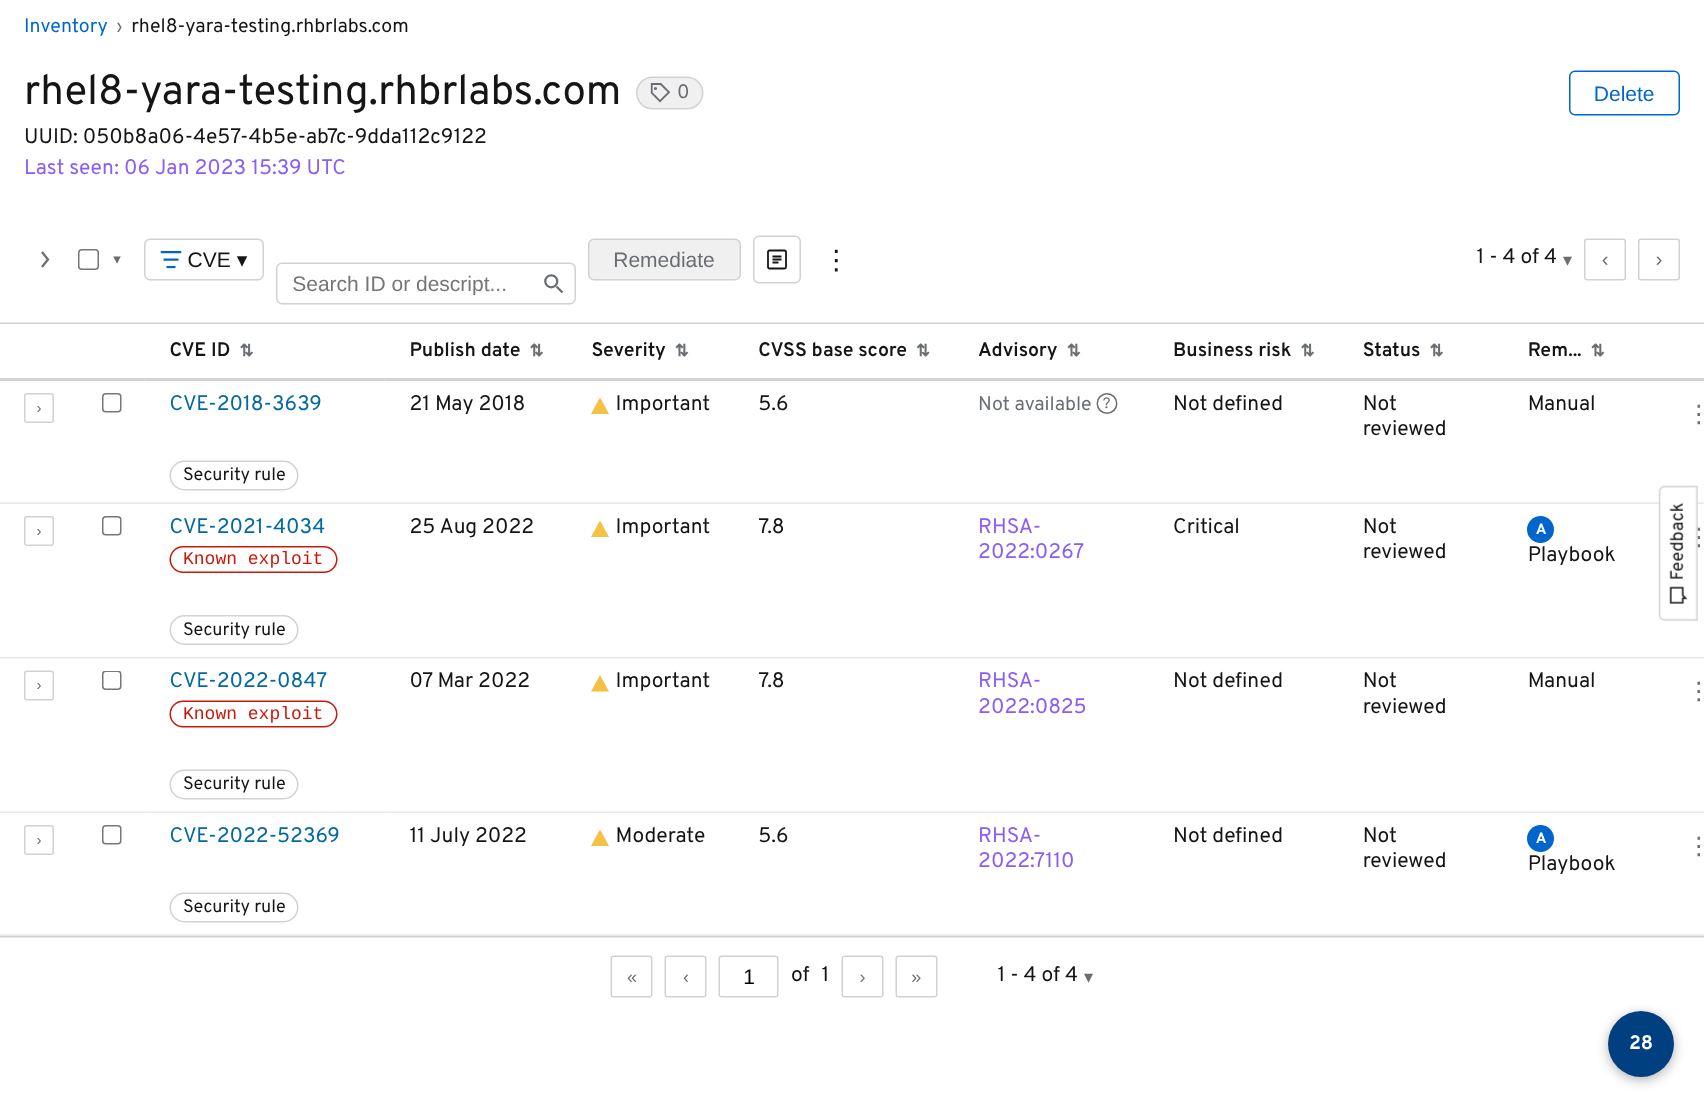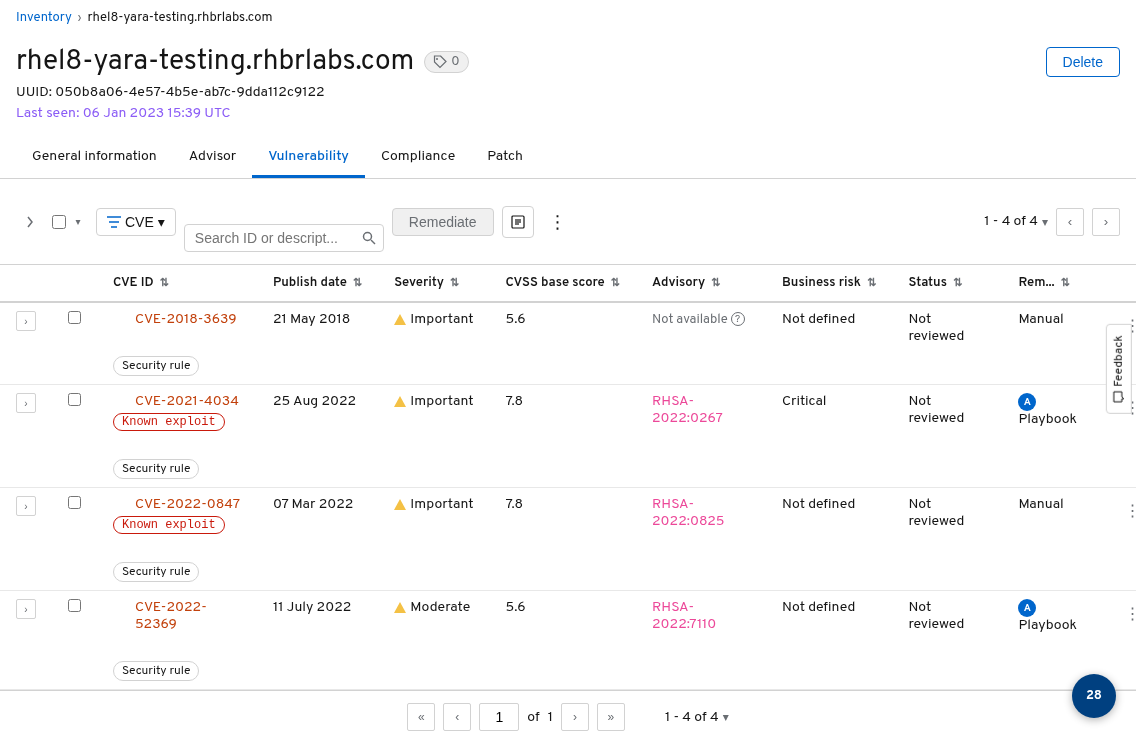--- a/index.html
+++ b/index.html
@@ -44,28 +44,28 @@
     .pag-dropdown { border: none; background: transparent; cursor: pointer; font-size: 12px; color: #6a6e73; }
     .pag-nav-btn { width: 28px; height: 28px; border: 1px solid #d2d2d2; background: #fff; cursor: pointer; display: flex; align-items: center; justify-content: center; color: #6a6e73; border-radius: 2px; }
     
     
     .table-container { background: #fff; }
     table { width: 100%; border-collapse: collapse; }
     th { padding: 10px 16px; text-align: left; font-size: 13px; font-weight: 600; color: #151515; border-bottom: 2px solid #d2d2d2; white-space: nowrap; }
     th .sort-icon { color: #6a6e73; font-size: 11px; margin-left: 3px; cursor: pointer; }
     td { padding: 8px 16px; font-size: 14px; color: #151515; border-bottom: 1px solid #e8e8e8; vertical-align: top; }
     
-    .cve-link { color: #c2410c; text-decoration: none; cursor: pointer; display: block; margin-left: 22px; }
+    .cve-link { color: #0369a1; text-decoration: none; cursor: pointer; display: block; }
     
     .badge { display: inline-block; border-radius: 12px; padding: 1px 8px; font-size: 12px; margin-top: 3px; margin-right: 3px; }
     .badge-security { background: #fff; border: 1px solid #d2d2d2; color: #151515; margin-top: 28px; }
     .badge-exploit { background: #fff; border: 1px solid #c9190b; color: #c9190b; border-radius: 12px; font-family: Liberation Mono, monospace; }
     
     .severity-cell { display: flex; align-items: center; white-space: nowrap; }
-    .advisory-link { color: #ec4899; text-decoration: none; }
+    .advisory-link { color: #8b5cf6; text-decoration: none; }
     
     .not-available { color: #6a6e73; font-size: 13px; }
     .question-mark { display: inline-block; width: 14px; height: 14px; border-radius: 50%; border: 1px solid #6a6e73; text-align: center; line-height: 13px; font-size: 10px; color: #6a6e73; margin-left: 3px; cursor: pointer; vertical-align: middle; }
     
     .playbook-icon { display: inline-flex; width: 18px; height: 18px; border-radius: 50%; background: #0066cc; color: #fff; font-size: 10px; font-weight: bold; align-items: center; justify-content: center; margin-right: 4px; vertical-align: middle; }
     
     .row-expand-btn { width: 20px; height: 20px; border: 1px solid #d2d2d2; background: transparent; cursor: pointer; border-radius: 2px; display: flex; align-items: center; justify-content: center; font-size: 10px; color: #6a6e73; }
     .row-kebab { width: 28px; height: 28px; border: none; background: transparent; cursor: pointer; font-size: 16px; color: #6a6e73; }
     
     
@@ -115,27 +115,20 @@
             </svg>
           <span>0</span>
         </div>
       </div>
       <button class="delete-btn">Delete</button>
     </div>
     <div class="host-uuid">UUID: 050b8a06-4e57-4b5e-ab7c-9dda112c9122</div>
     <div class="host-lastseen">Last seen: 06 Jan 2023 15:39 UTC</div>
   </div>
 
-  <div class="tabs">
-    <a class="tab">General information</a>
-    <a class="tab">Advisor</a>
-    <a class="tab active">Vulnerability</a>
-    <a class="tab">Compliance</a>
-    <a class="tab">Patch</a>
-  </div>
 
   <div class="table-toolbar">
     <button class="expand-all-btn" title="Expand all">
       <svg width="14" height="14" viewBox="0 0 14 14">
           <path d="M5 2L9 7L5 12" stroke="#6a6e73" stroke-width="1.5" fill="none"></path>
         </svg>
     </button>
 
     <div class="checkbox-wrapper">
       <input type="checkbox" style="">

